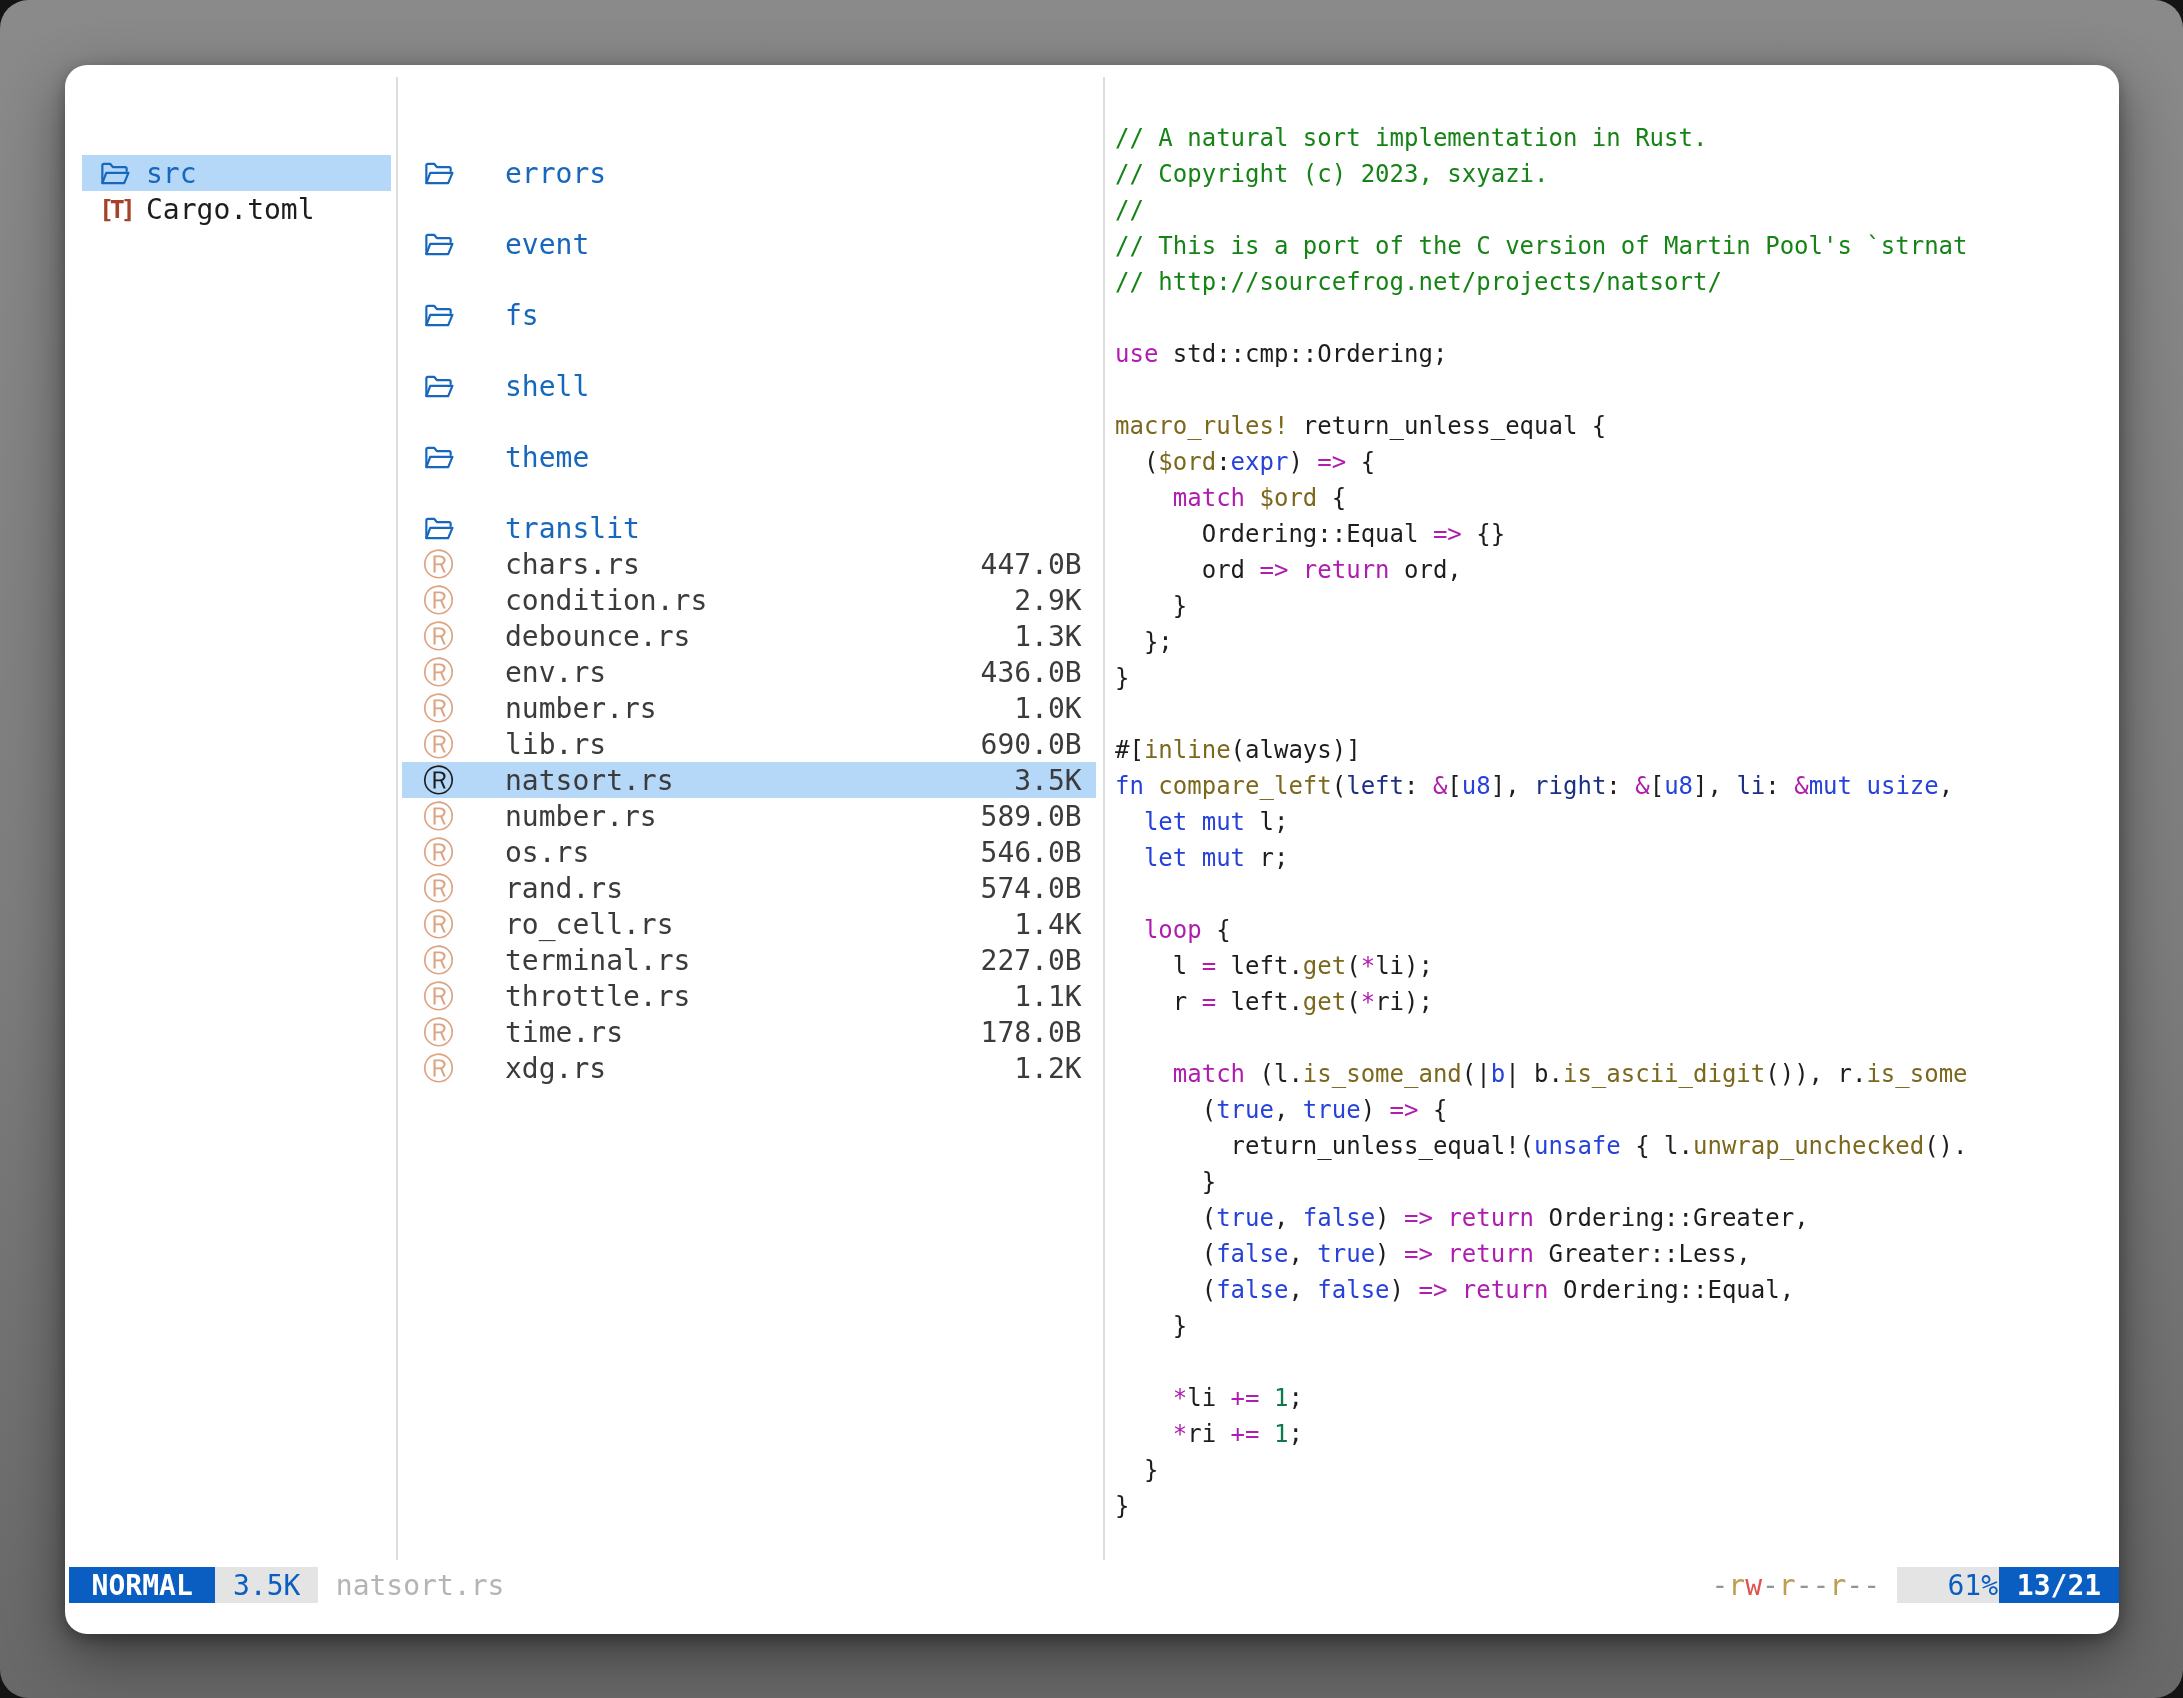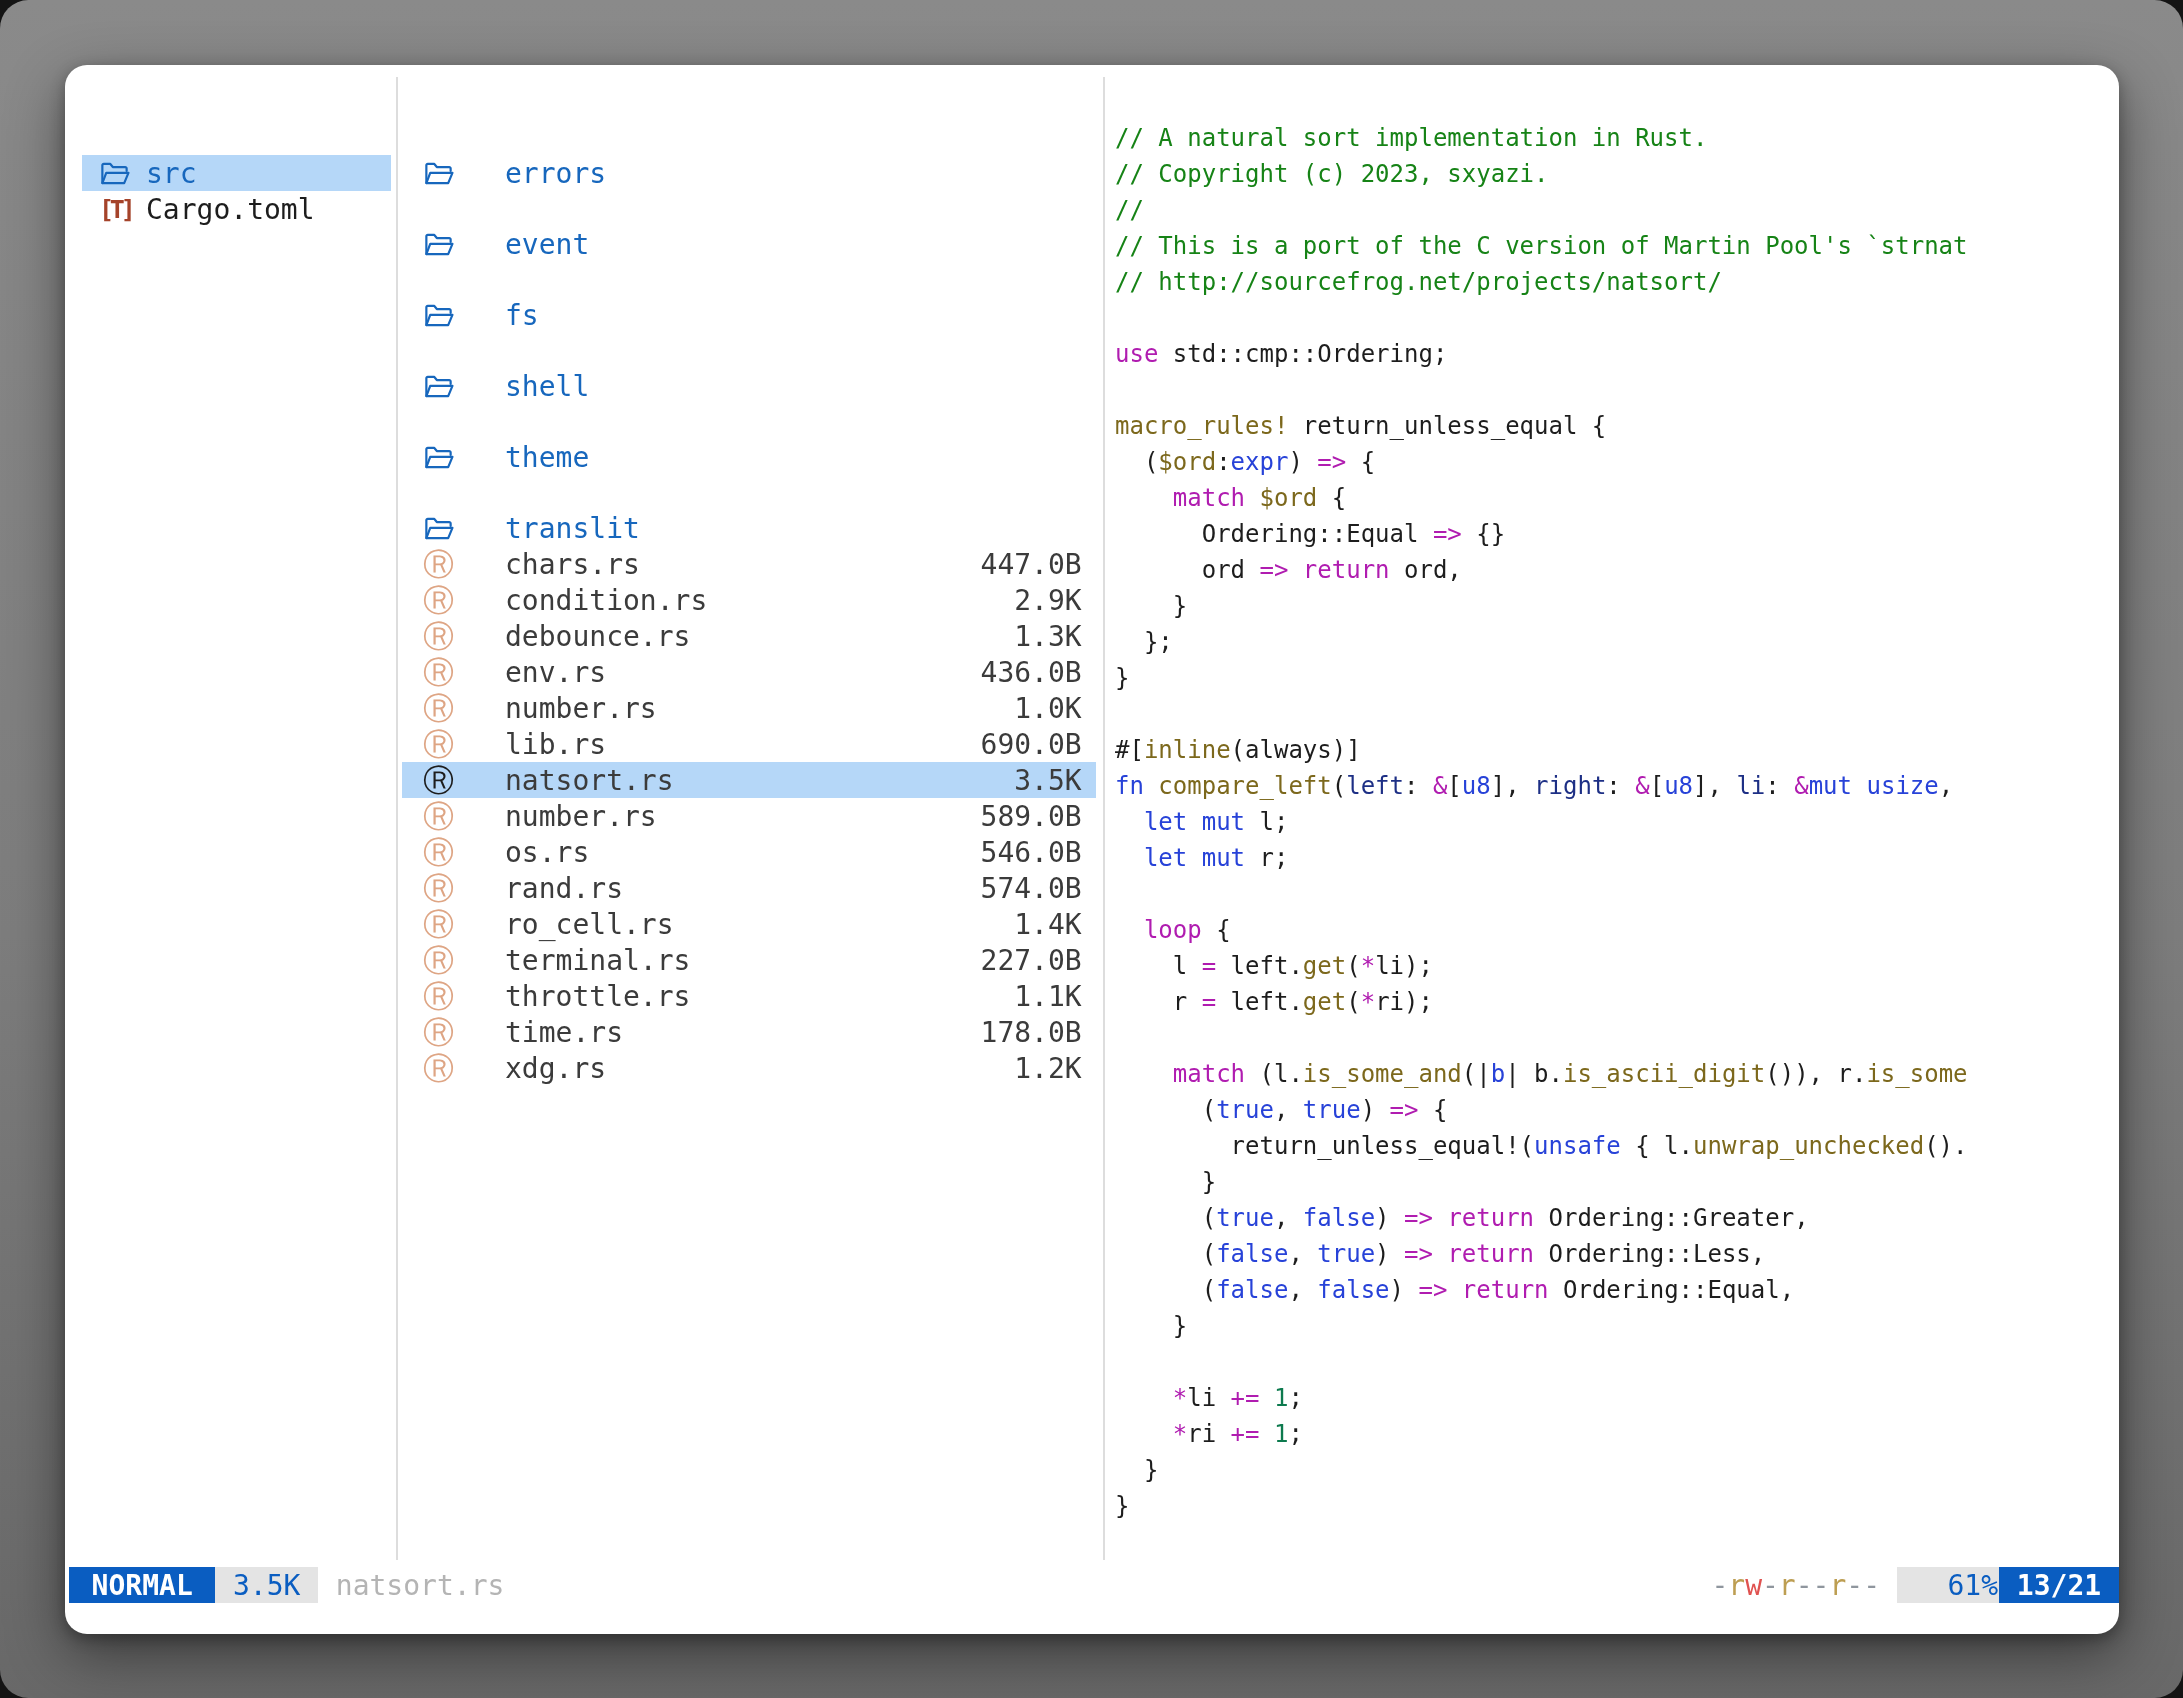--- a/index.html
+++ b/index.html
@@ -248,21 +248,21 @@
         <div class="code-line"></div>
         <div class="code-line"><span class="tok-t">  </span><span class="tok-k">loop</span><span class="tok-t"> {</span></div>
         <div class="code-line"><span class="tok-t">    l </span><span class="tok-k">=</span><span class="tok-t"> left.</span><span class="tok-f">get</span><span class="tok-t">(</span><span class="tok-k">*</span><span class="tok-t">li);</span></div>
         <div class="code-line"><span class="tok-t">    r </span><span class="tok-k">=</span><span class="tok-t"> left.</span><span class="tok-f">get</span><span class="tok-t">(</span><span class="tok-k">*</span><span class="tok-t">ri);</span></div>
         <div class="code-line"></div>
         <div class="code-line"><span class="tok-t">    </span><span class="tok-k">match</span><span class="tok-t"> (l.</span><span class="tok-f">is_some_and</span><span class="tok-t">(|</span><span class="tok-b">b</span><span class="tok-t">| b.</span><span class="tok-f">is_ascii_digit</span><span class="tok-t">()), r.</span><span class="tok-f">is_some</span></div>
         <div class="code-line"><span class="tok-t">      (</span><span class="tok-b">true</span><span class="tok-t">, </span><span class="tok-b">true</span><span class="tok-t">) </span><span class="tok-k">=&gt;</span><span class="tok-t"> {</span></div>
         <div class="code-line"><span class="tok-t">        return_unless_equal!(</span><span class="tok-b">unsafe</span><span class="tok-t"> { l.</span><span class="tok-f">unwrap_unchecked</span><span class="tok-t">().</span></div>
         <div class="code-line"><span class="tok-t">      }</span></div>
         <div class="code-line"><span class="tok-t">      (</span><span class="tok-b">true</span><span class="tok-t">, </span><span class="tok-b">false</span><span class="tok-t">) </span><span class="tok-k">=&gt;</span><span class="tok-t"> </span><span class="tok-k">return</span><span class="tok-t"> Ordering::Greater,</span></div>
-        <div class="code-line"><span class="tok-t">      (</span><span class="tok-b">false</span><span class="tok-t">, </span><span class="tok-b">true</span><span class="tok-t">) </span><span class="tok-k">=&gt;</span><span class="tok-t"> </span><span class="tok-k">return</span><span class="tok-t"> Ordering::Less,</span></div>
+        <div class="code-line"><span class="tok-t">      (</span><span class="tok-b">false</span><span class="tok-t">, </span><span class="tok-b">true</span><span class="tok-t">) </span><span class="tok-k">=&gt;</span><span class="tok-t"> </span><span class="tok-k">return</span><span class="tok-t"> Greater::Less,</span></div>
         <div class="code-line"><span class="tok-t">      (</span><span class="tok-b">false</span><span class="tok-t">, </span><span class="tok-b">false</span><span class="tok-t">) </span><span class="tok-k">=&gt;</span><span class="tok-t"> </span><span class="tok-k">return</span><span class="tok-t"> Ordering::Equal,</span></div>
         <div class="code-line"><span class="tok-t">    }</span></div>
         <div class="code-line"></div>
         <div class="code-line"><span class="tok-t">    </span><span class="tok-k">*</span><span class="tok-t">li </span><span class="tok-k">+=</span><span class="tok-t"> </span><span class="tok-g">1</span><span class="tok-t">;</span></div>
         <div class="code-line"><span class="tok-t">    </span><span class="tok-k">*</span><span class="tok-t">ri </span><span class="tok-k">+=</span><span class="tok-t"> </span><span class="tok-g">1</span><span class="tok-t">;</span></div>
         <div class="code-line"><span class="tok-t">  }</span></div>
         <div class="code-line"><span class="tok-t">}</span></div>
       </div>
 
     <div class="statusbar">

